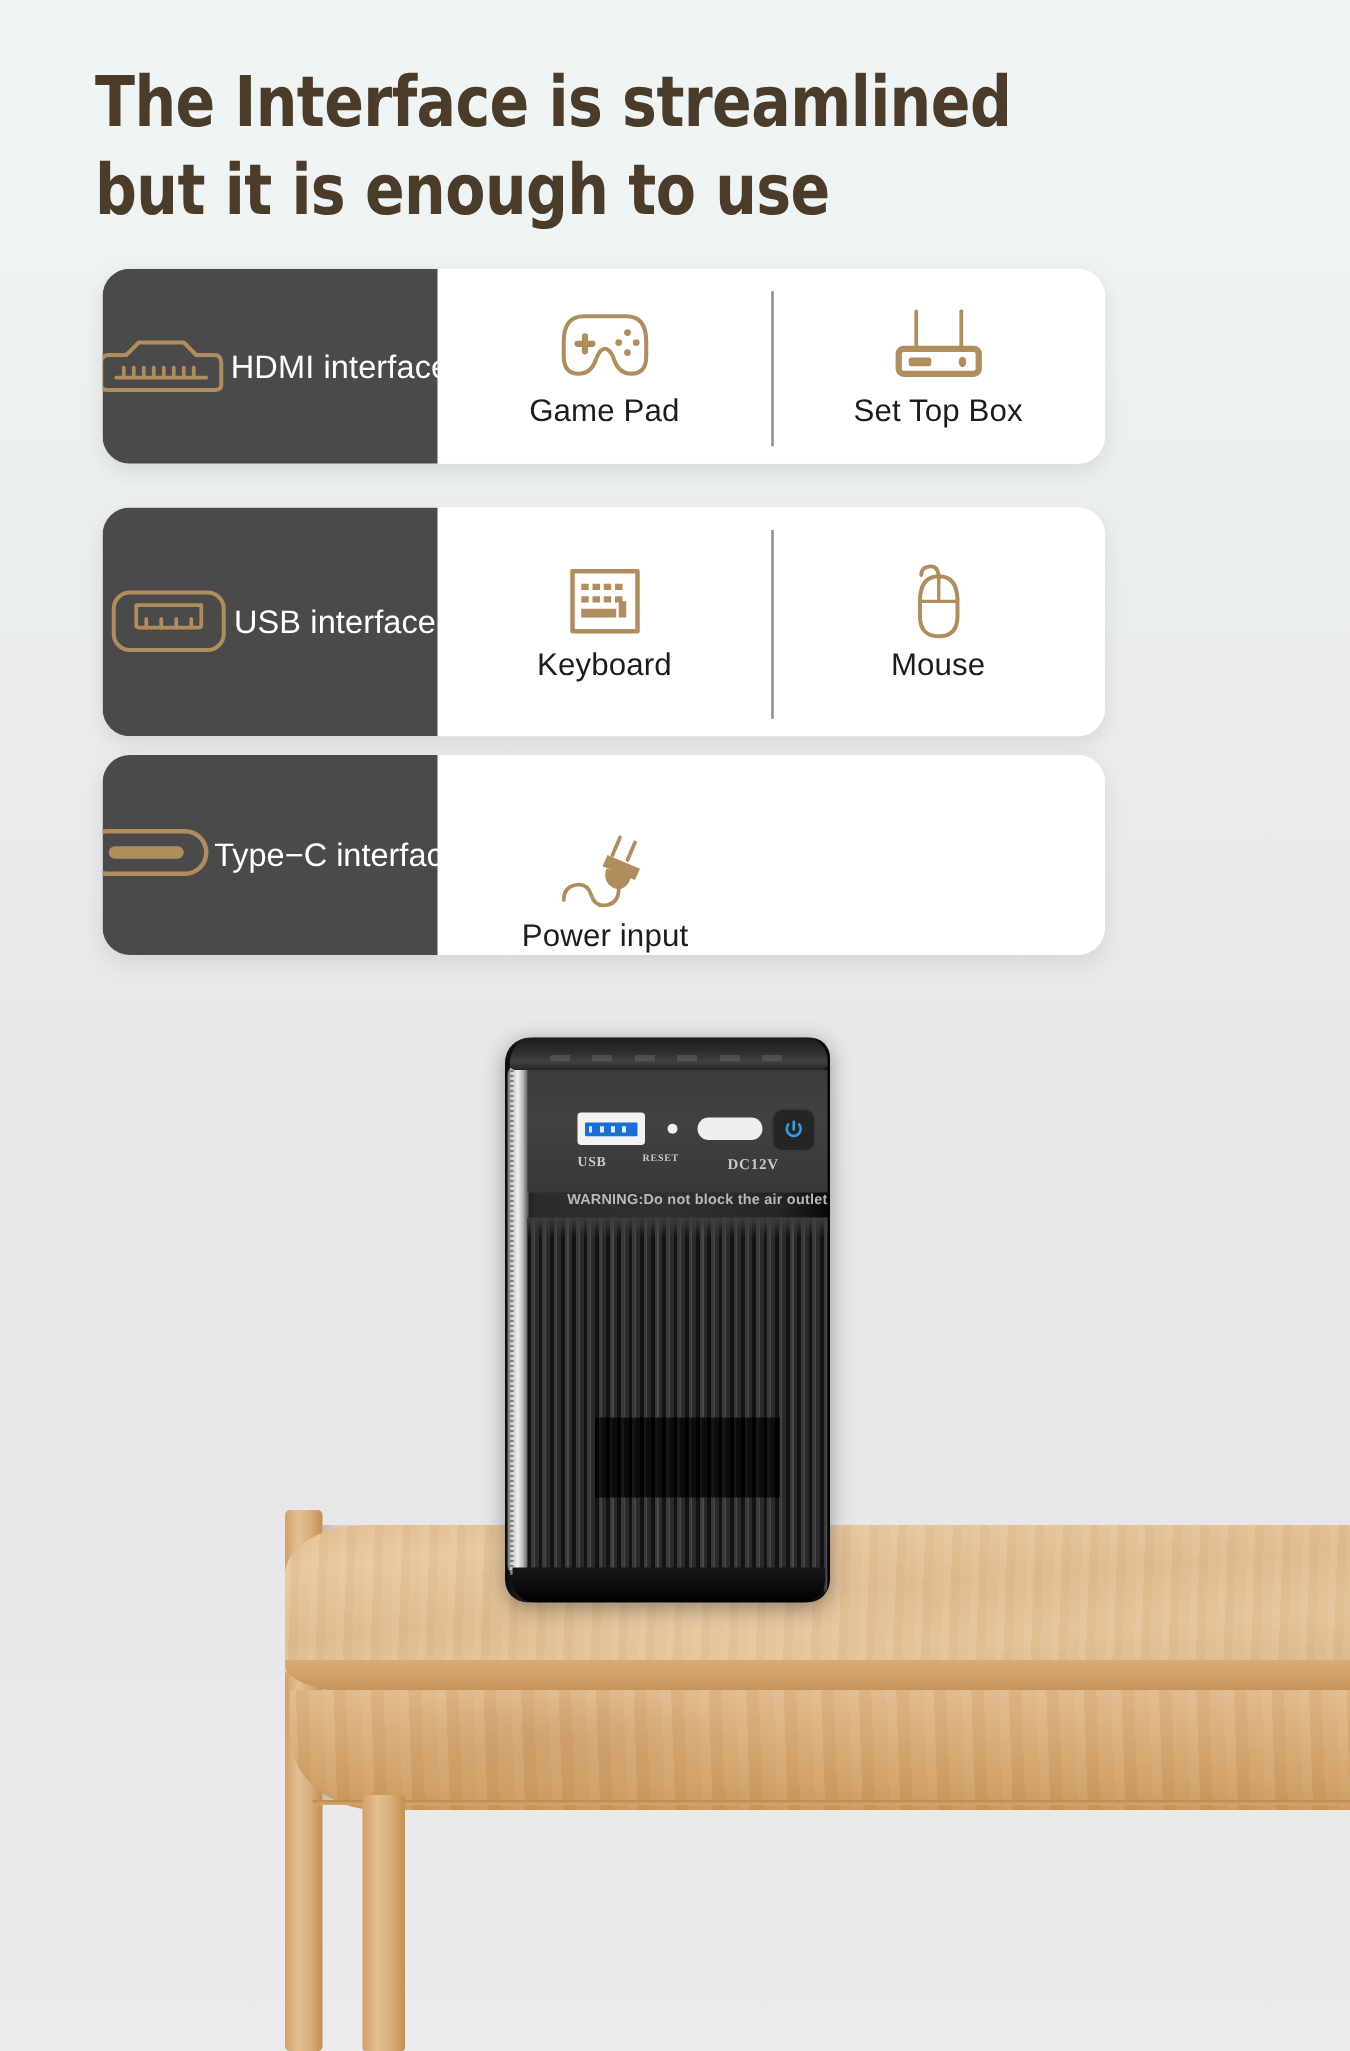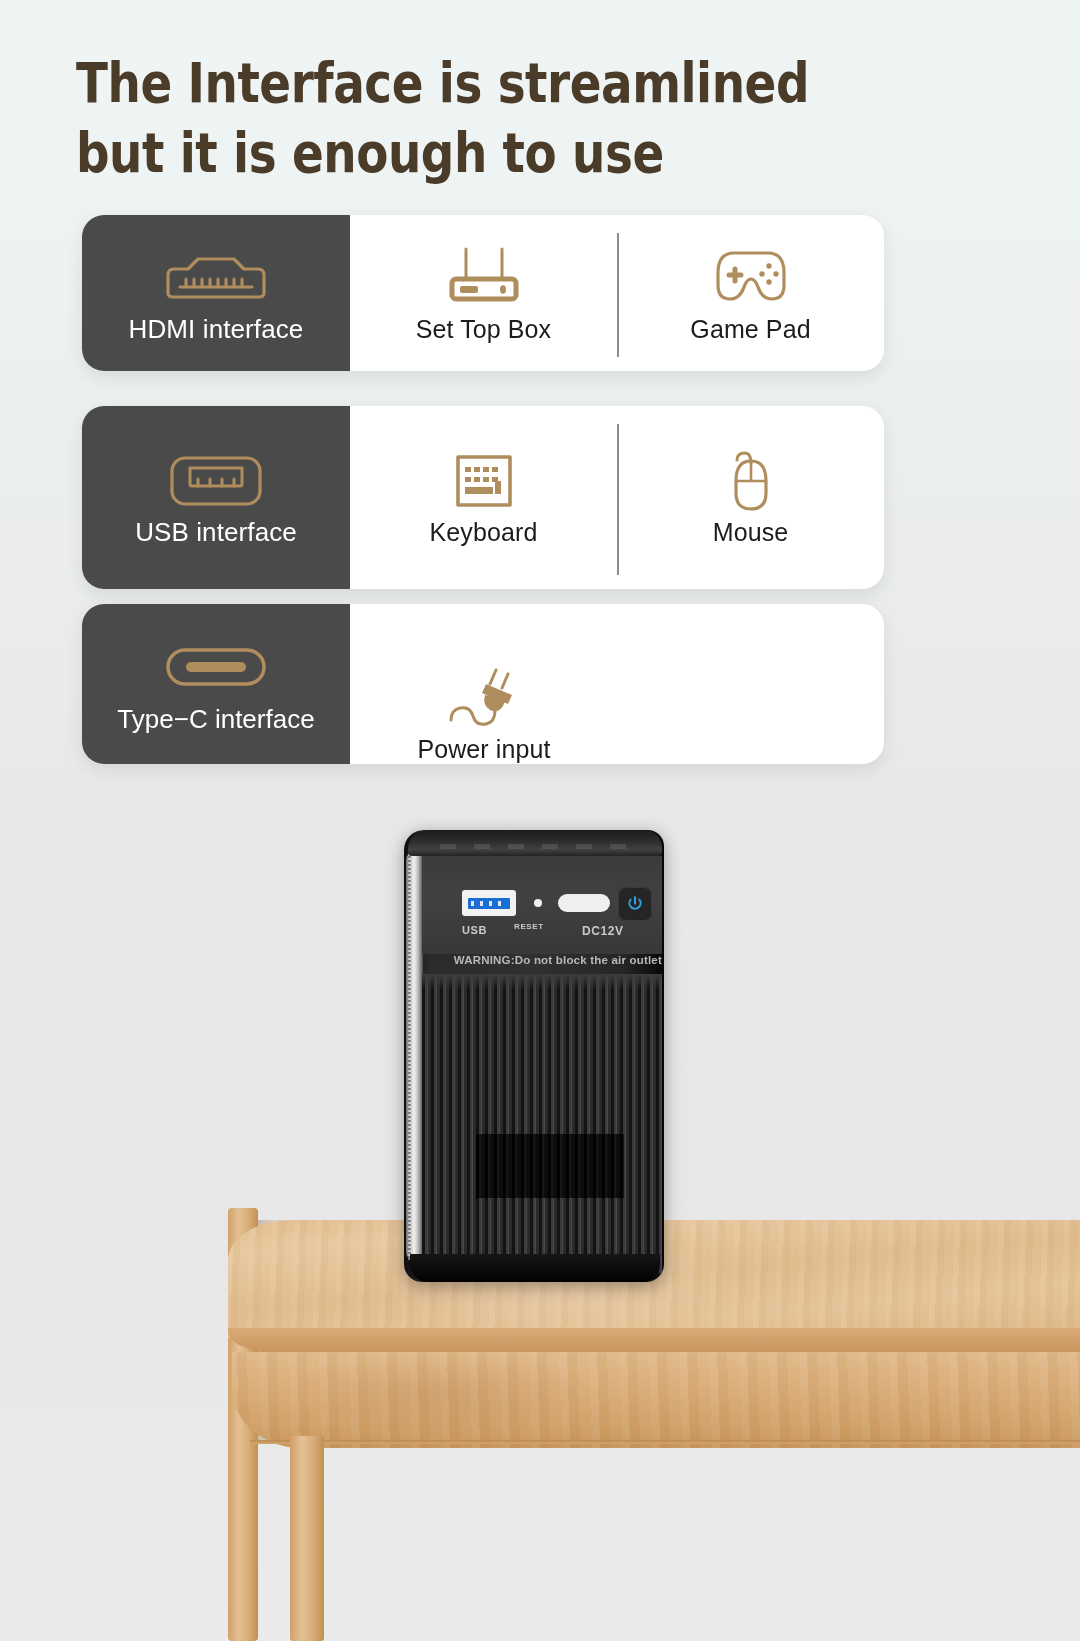--- a/index.html
+++ b/index.html
@@ -55,21 +55,21 @@
   }
   .card.r1 { top:215px; height:156px; }
   .card.r2 { top:406px; height:183px; }
   .card.r3 { top:604px; height:160px; }
 
   .card-left {
     width:268px;
     flex:0 0 268px;
     background:#4a4a4a;
     display:flex;
-    flex-direction:column;
+    flex-direction:row;
     align-items:center;
     justify-content:center;
     position:relative;
   }
   .card-right {
     flex:1;
     background:#fff;
     display:flex;
     align-items:stretch;
   }
@@ -243,21 +243,21 @@
   }
   .pw-btn {
     position:absolute; left:196px; top:31px; width:34px; height:34px;
     background:#252525; border-radius:8px;
     display:flex; align-items:center; justify-content:center;
     box-shadow:inset 0 0 0 1px #3a3a3a;
   }
   .plabel {
     position:absolute;
     color:#c9c9c9;
-    font-family:Liberation Sans, sans-serif;
+    font-family:Liberation Serif, serif;
     font-weight:bold;
     letter-spacing:0.6px;
   }
   .plabel.usb   { left:40px;  top:68px;  font-size:11px; }
   .plabel.reset { left:92px;  top:66px;  font-size:8px;  }
   .plabel.dc    { left:120px; top:68px;  font-size:12px;margin-left:40px; }
 
   .warning {
     position:absolute; left:18px; top:124px; width:240px;
     text-align:right;
@@ -325,44 +325,44 @@
               <path d="M82 38 L82 30"></path>
           </g>
         </svg>
       </div>
       <div class="label">HDMI interface</div>
     </div>
     <div class="card-right">
 
       <div class="cell">
         <div class="icon-wrap">
-          <svg width="80" height="62" viewBox="0 0 80 62">
-            <path class="ln" style="stroke-width:3" d="M22 4 L22 34"></path>
-            <path class="ln" style="stroke-width:3" d="M58 4 L58 34"></path>
-            <rect class="ln" style="stroke-width:5" x="8" y="34" width="64" height="20" rx="4"></rect>
-            <rect class="fl" x="16" y="41" width="18" height="7" rx="2"></rect>
-            <ellipse class="fl" cx="59" cy="44.5" rx="3" ry="4.2"></ellipse>
-          </svg>
-        </div>
-        <div class="label">Set Top Box</div>
-      </div>
-
-      <div class="cell">
-        <div class="icon-wrap">
           <svg width="86" height="58" viewBox="0 0 86 58">
             <path class="ln" d="M26 6 L60 6 Q76 6 76 26 L76 38 Q76 52 64 52 Q54 52 50 40 Q47 32 43 32 Q39 32 36 40 Q32 52 22 52 Q10 52 10 38 L10 26 Q10 6 26 6 Z"></path>
             <path class="ln" style="stroke-width:5" d="M27 22 L27 34"></path>
             <path class="ln" style="stroke-width:5" d="M21 28 L33 28"></path>
             <circle class="fl" cx="61" cy="19" r="2.7"></circle>
             <circle class="fl" cx="54" cy="27" r="2.7"></circle>
             <circle class="fl" cx="68" cy="27" r="2.7"></circle>
             <circle class="fl" cx="61" cy="35" r="2.7"></circle>
           </svg>
         </div>
         <div class="label">Game Pad</div>
+      </div>
+
+      <div class="cell">
+        <div class="icon-wrap">
+          <svg width="80" height="62" viewBox="0 0 80 62">
+            <path class="ln" style="stroke-width:3" d="M22 4 L22 34"></path>
+            <path class="ln" style="stroke-width:3" d="M58 4 L58 34"></path>
+            <rect class="ln" style="stroke-width:5" x="8" y="34" width="64" height="20" rx="4"></rect>
+            <rect class="fl" x="16" y="41" width="18" height="7" rx="2"></rect>
+            <ellipse class="fl" cx="59" cy="44.5" rx="3" ry="4.2"></ellipse>
+          </svg>
+        </div>
+        <div class="label">Set Top Box</div>
       </div>
 
 
     </div>
   </div>
 
   <div class="card r2">
     <div class="card-left">
       <div class="icon-wrap">
         <svg width="104" height="60" viewBox="0 0 104 60">

